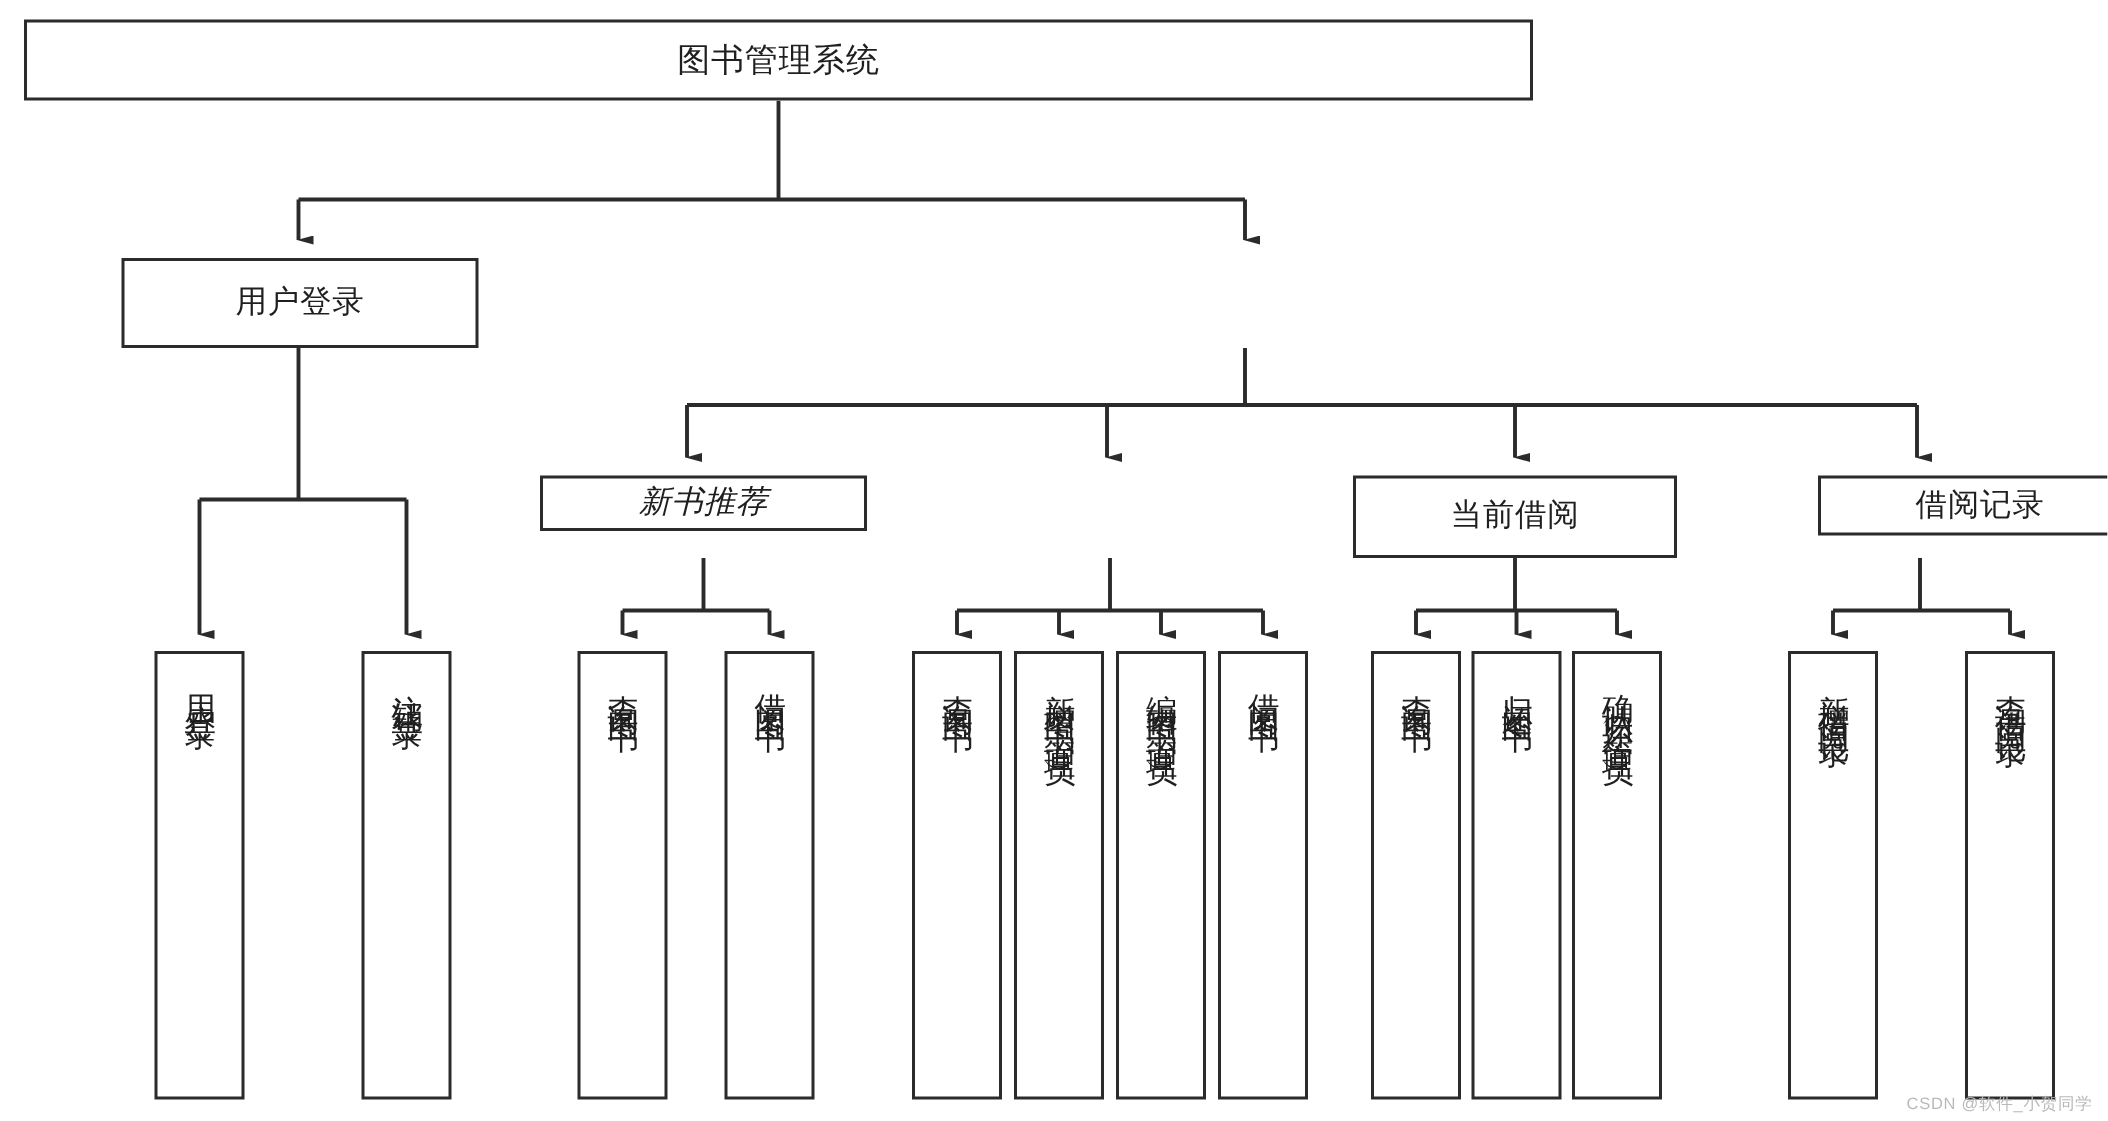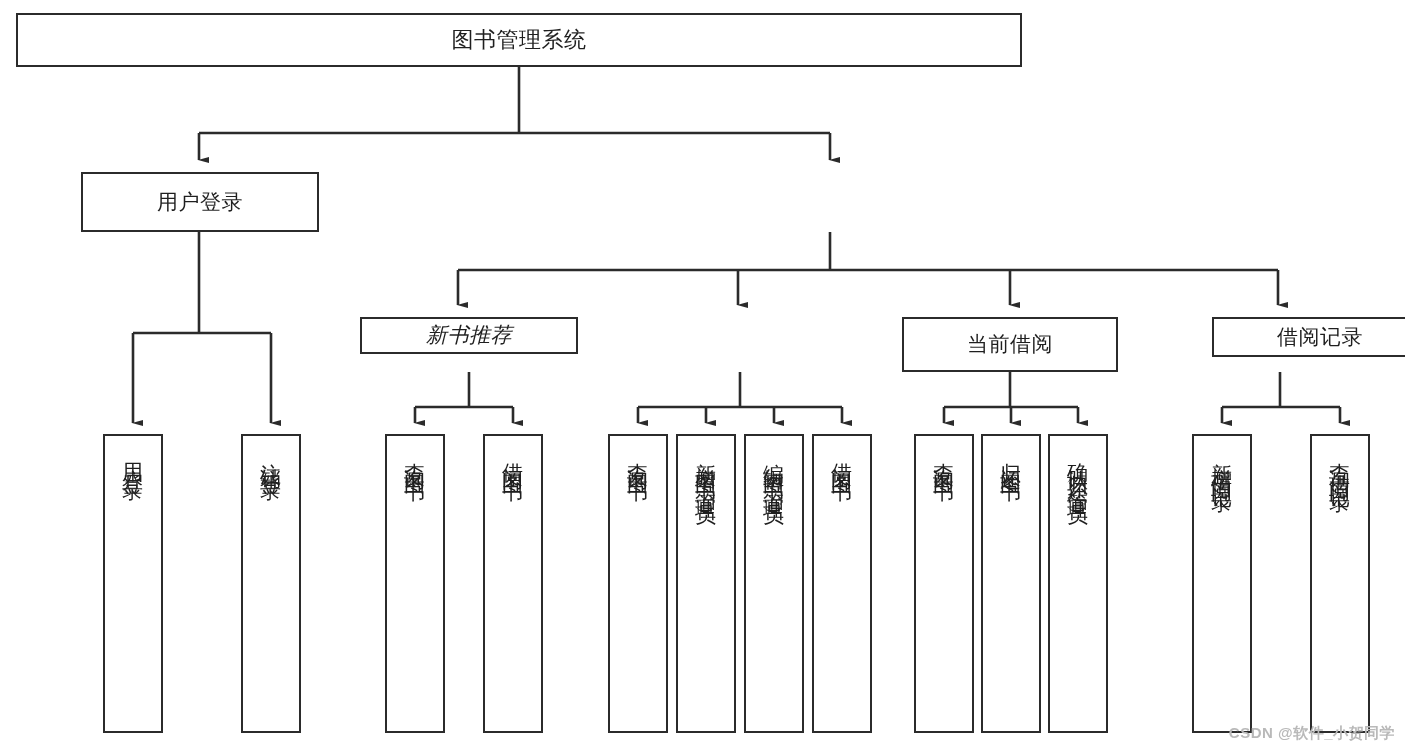--- a/index.html
+++ b/index.html
@@ -56,26 +56,25 @@
     line-height:1.0;
     letter-spacing:6px;
     white-space:nowrap;
     height:auto;
     max-height:calc(100% - 16px);
   }
   .watermark{
     position:absolute;
     right:10px;
     bottom:4px;
-    font-size:15px;
+    font-size:11px;
     color:#b9b9b9;
     white-space:nowrap;
     z-index:5;
     letter-spacing:0.5px;
-    font-weight:bold;
   }
 </style>
 </head>
 <body>
 
 <div id="canvas">
 
   <svg id="wires" viewBox="0 0 1405 747" width="1405" height="747" xmlns="http://www.w3.org/2000/svg">
     <defs>
       <marker id="arw" markerWidth="10" markerHeight="12" refX="3" refY="10" orient="auto" markerUnits="userSpaceOnUse">

